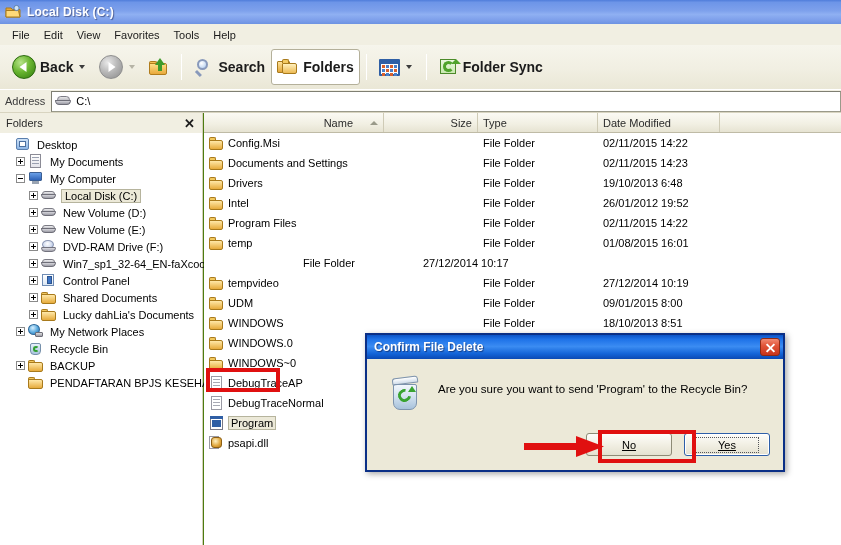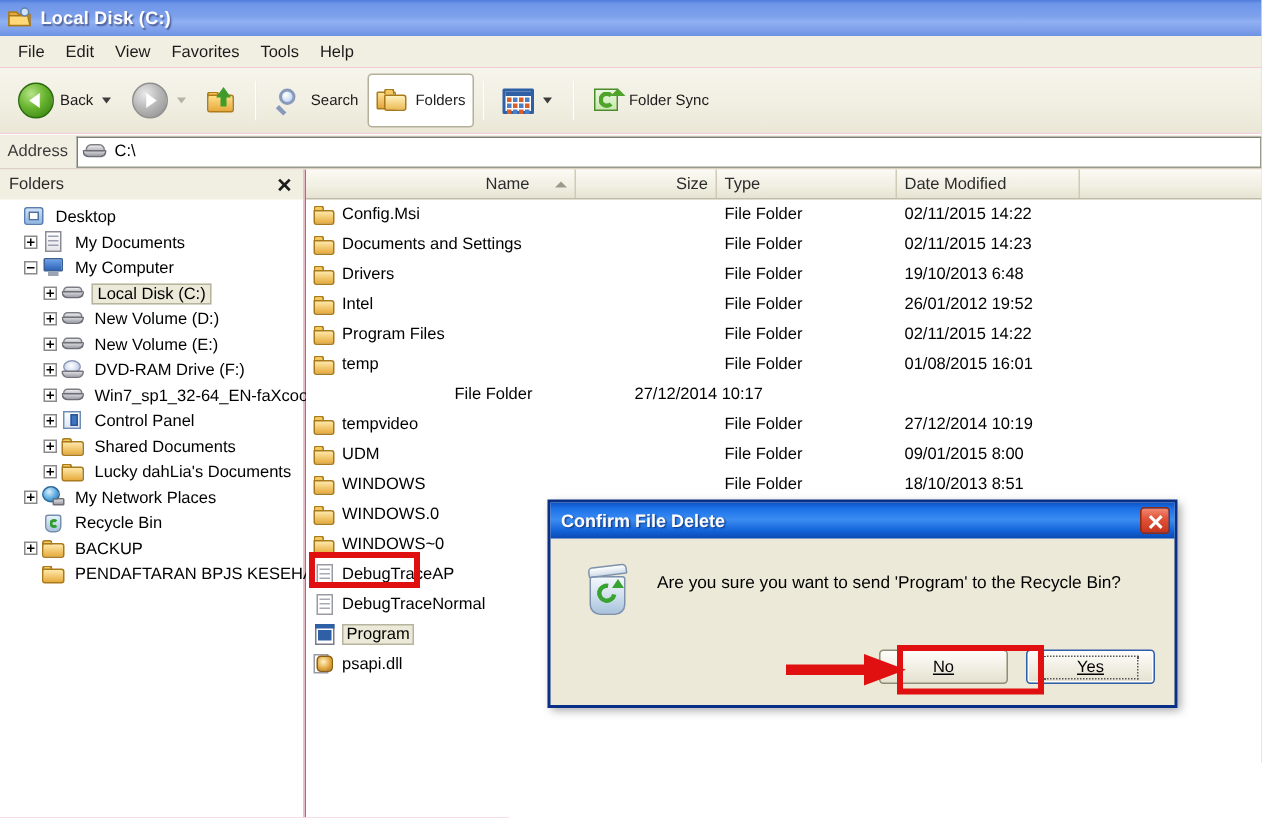--- a/index.html
+++ b/index.html
@@ -10,21 +10,21 @@
     background: #ffffff;
     font-family: "Liberation Sans", sans-serif;
     font-size: 11px;
     color: #000;
   }
 
   #app {
     position: relative;
     width: 841px;
     height: 545px;
-    background: #ec4899;
+    background: #4d7c0f;
   }
 
   
   .titlebar {
     position: absolute; left: 0; top: 0; width: 841px; height: 24px;
     background: linear-gradient(to bottom,
         #4f7ddb 0%, #6d95e8 10%, #7ea1ec 45%, #8fb0f2 60%, #7a9ce9 88%, #6d92e2 100%);
     display: flex; align-items: center;
     padding-left: 5px;
   }
@@ -52,21 +52,21 @@
     background: linear-gradient(to bottom, #f6f5ec 0%, #f1efe2 55%, #eae7d6 100%);
     border-bottom: 1px solid #ffffff;
     display: flex; align-items: center;
     padding-left: 6px;
   }
   .tbtn {
     display: flex; align-items: center; height: 36px;
     padding: 0 5px; border: 1px solid transparent; border-radius: 3px;
     cursor: default; gap: 4px;
   }
-  .tbtn .lbl { font-size: 10px; color: #1b1b1b; }
+  .tbtn .lbl { font-size: 14px; color: #1b1b1b; font-weight: bold; }
   .tbtn.pressed {
     border: 1px solid #b4b09a; background: #ffffff;
     border-radius: 3px;
   }
   .tsep {
     width: 1px; height: 26px; background: #cac6b2;
     margin: 0 6px; border-right: 1px solid #ffffff;
   }
   .caret {
     width: 0; height: 0; border-left: 3.5px solid transparent;

